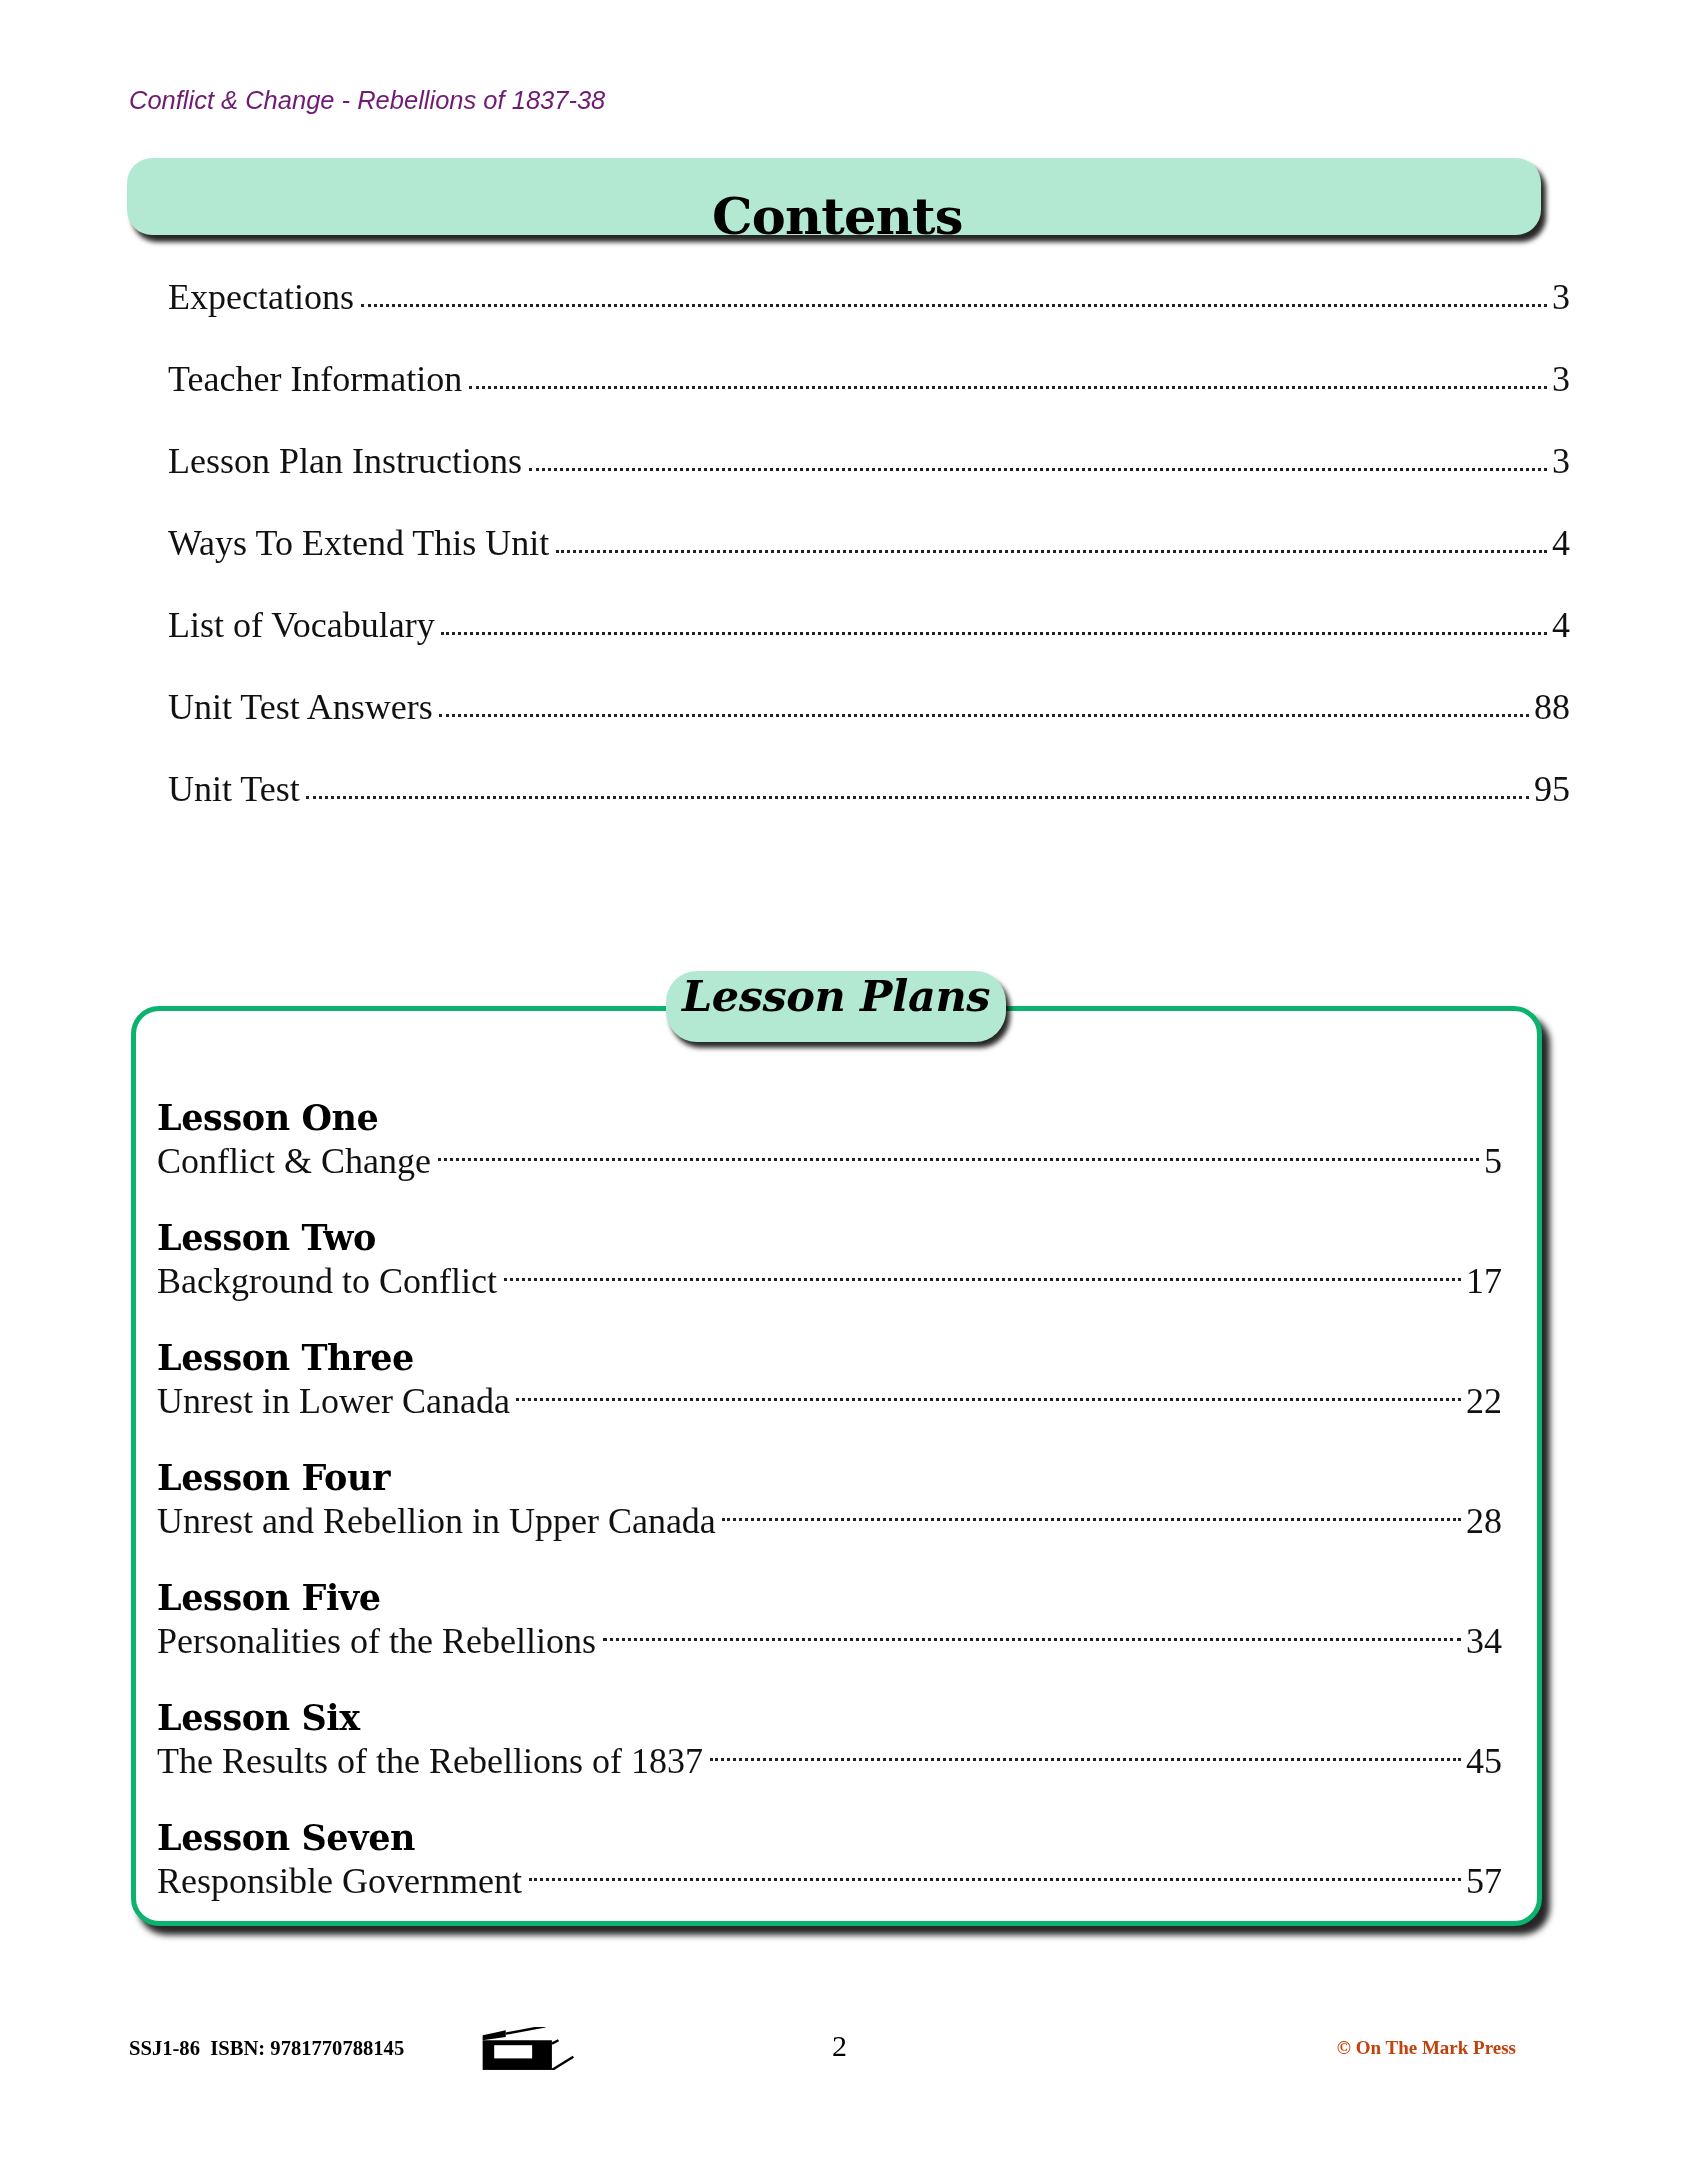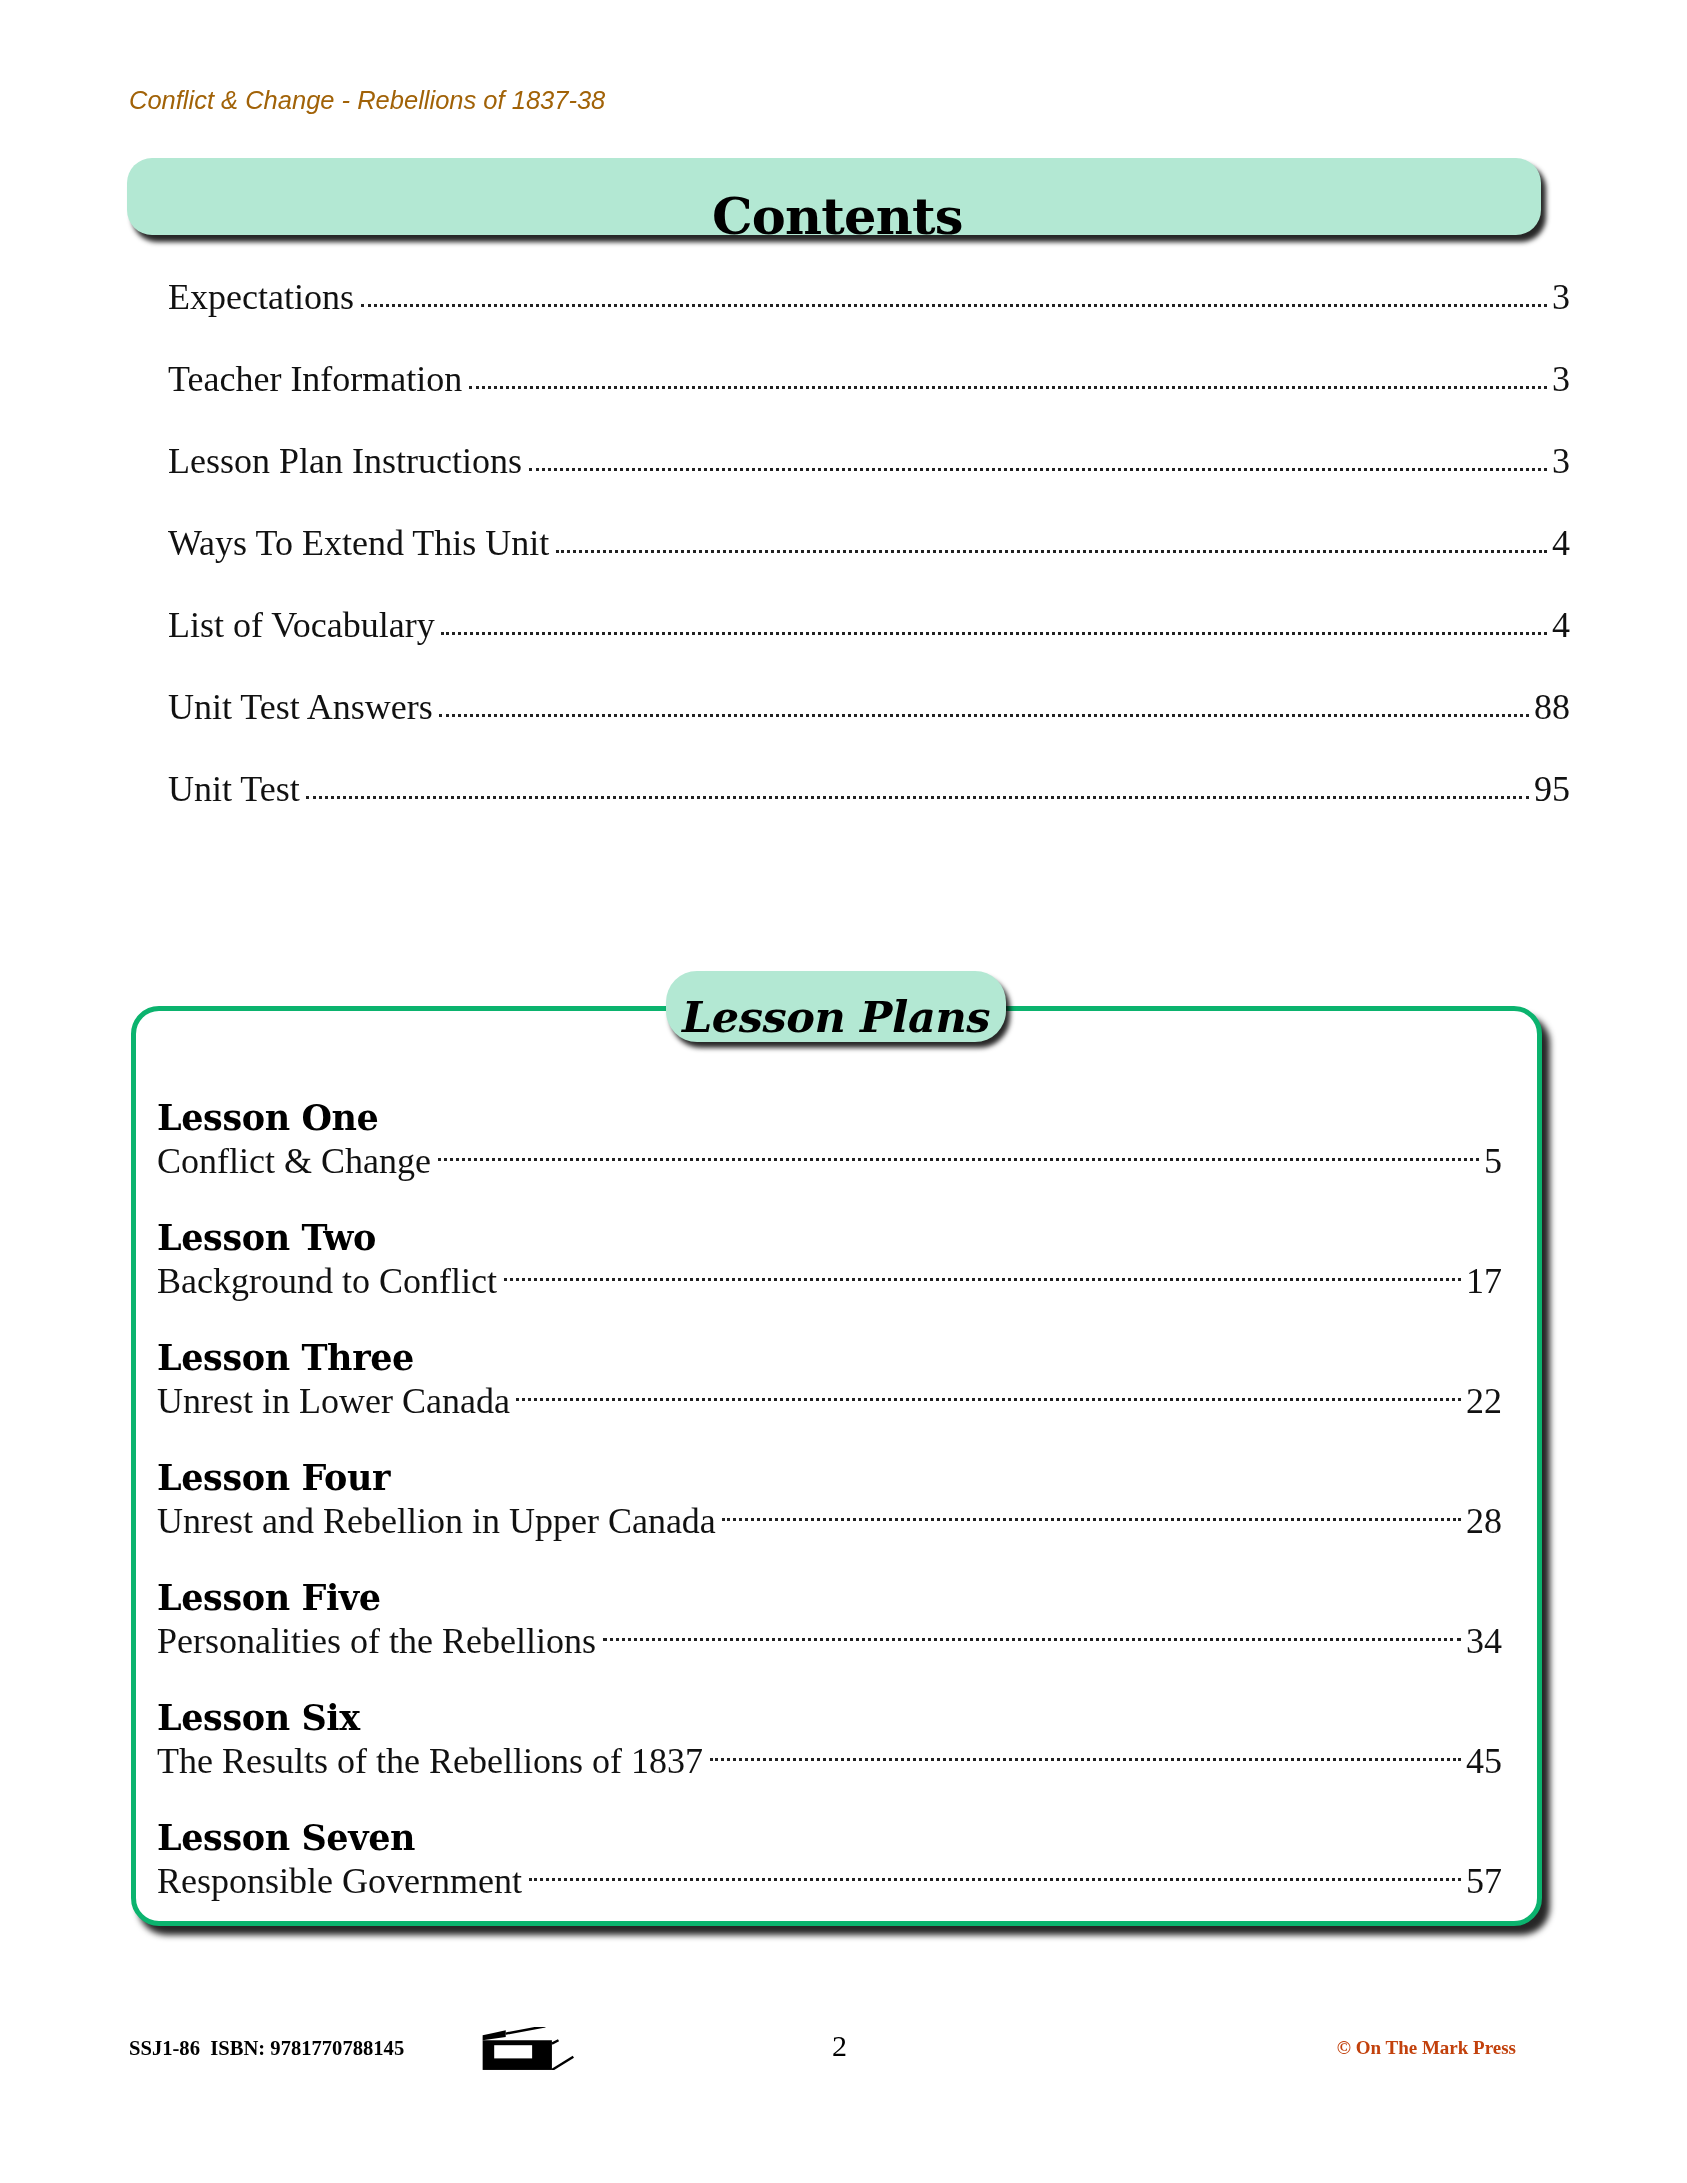--- a/index.html
+++ b/index.html
@@ -1,20 +1,20 @@
 <!DOCTYPE html>
 <html style="font-size:13px"><head>
 <meta charset="utf-8">
 <style>
   html, body { margin: 0; padding: 0; background: #ffffff; }
   body { width: 1687px; height: 2183px; position: relative; overflow: hidden; color: #111; }
   .running-head {
     position: absolute; left: 129px; top: 86px;
     font-family: "Liberation Sans", sans-serif; font-style: italic;
-    font-size: 25.5px; color: #a16207;
+    font-size: 25.5px; color: #701a75;
   }
   .banner {
     position: absolute; left: 127px; top: 158px; width: 1414px; height: 77px;
     background: #b3e8d3; border-radius: 25px;
     box-shadow: 5px 6.6px 5.8px rgba(0,0,0,0.85);
     display: flex; align-items: center; justify-content: center;
   }
   .banner-title {
     font-family: "DejaVu Serif", serif; font-weight: bold; font-size: 51px;
     letter-spacing: -0.8px; color: #000; margin-left: 6.6px; margin-top: 38px;
@@ -33,21 +33,21 @@
 
   .lesson-box {
     position: absolute; left: 131px; top: 1006px; width: 1401px; height: 910px;
     border: 5px solid #0bb36e; border-radius: 28px; background: #fff;
     box-shadow: 7.4px 9px 6.6px rgba(0,0,0,0.85);
   }
   .pill {
     position: absolute; left: 666px; top: 971px; width: 340px; height: 71px;
     background: #b3e8d3; border-radius: 31px;
     box-shadow: 4.1px 5.8px 5px rgba(0,0,0,0.85);
-    display: flex; align-items: flex-end; justify-content: center; z-index: 2;
+    display: flex; align-items: flex-start; justify-content: center; z-index: 2;
   }
   .pill-title {
     font-family: "DejaVu Serif", serif; font-style: italic; font-weight: bold;
     font-size: 43px; color: #000; letter-spacing: -0.4px;
   }
   .lessons { position: absolute; left: 157px; top: 1096px; width: 1345px; }
   .lesson { height: 120px; }
   .lesson-heading {
     font-family: "DejaVu Serif", serif; font-weight: bold; font-size: 35px;
     line-height: 44px; color: #000; letter-spacing: -0.4px;

